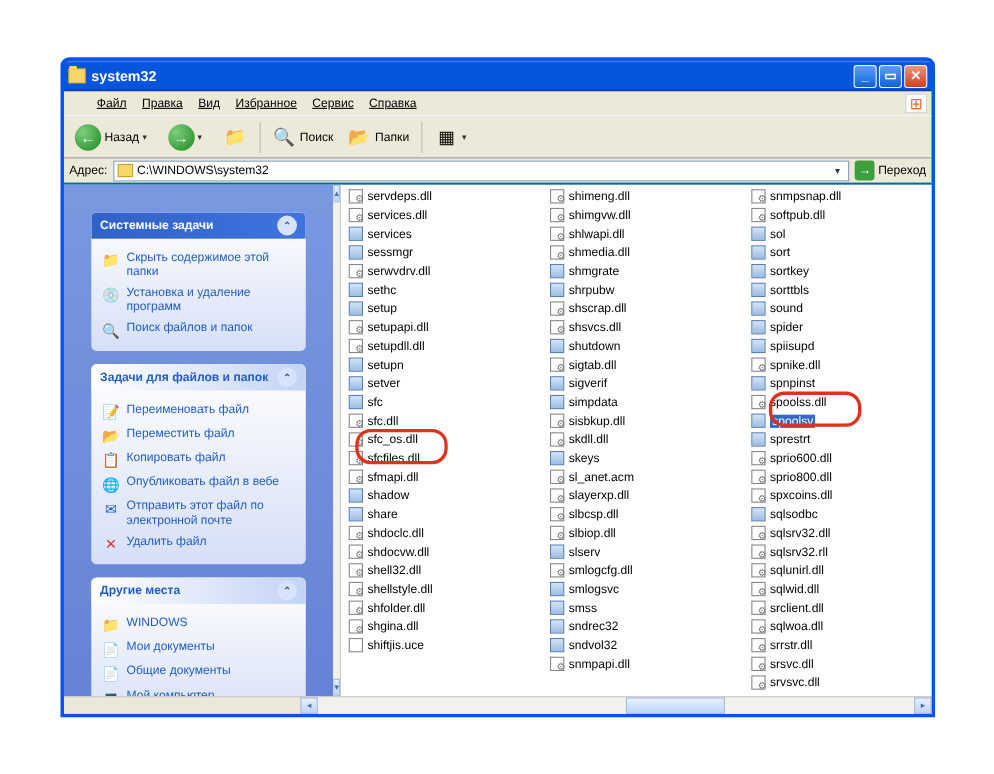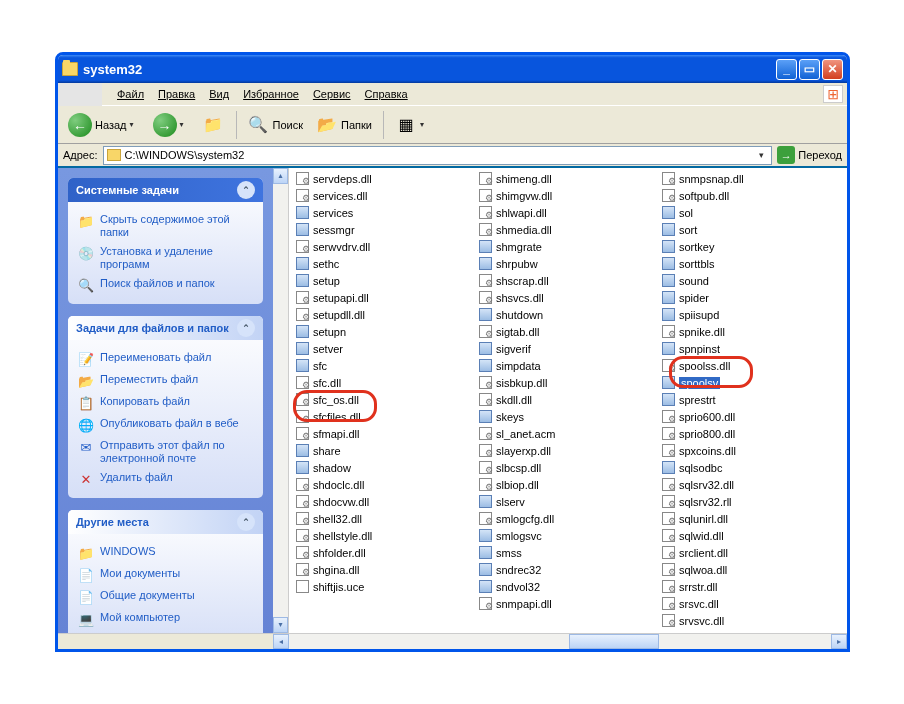--- a/index.html
+++ b/index.html
@@ -1,46 +1,46 @@
 <!DOCTYPE html>
 <html><head>
 <meta charset="utf-8">
 <style>
 * { box-sizing: border-box; margin: 0; padding: 0; }
 body { font-family: Tahoma, sans-serif; font-size: 11px; background: #fff; width: 904px; height: 704px; position: relative; }
-.window { position: absolute; left: 55px; top: 52px; width: 795px; height: 600px; border: 3px solid #0055ea; border-radius: 8px 8px 0 0; background: #e5e5e5; display: flex; flex-direction: column; overflow: hidden; }
+.window { position: absolute; left: 55px; top: 52px; width: 795px; height: 600px; border: 3px solid #0055ea; border-radius: 8px 8px 0 0; background: #6d28d9; display: flex; flex-direction: column; overflow: hidden; }
 .titlebar { height: 28px; background: linear-gradient(to bottom, #3c89f5 0%, #0855dd 10%, #0855dd 90%, #03389b 100%); display: flex; align-items: center; padding: 0 4px; color: #fff; font-weight: bold; }
 .titlebar .folder-icon { width: 16px; height: 14px; background: #f8d668; border: 1px solid #c9a43b; border-radius: 1px 1px 0 0; margin-right: 5px; position: relative; }
 .titlebar .folder-icon::before { content: ''; position: absolute; top: -3px; left: 0; width: 7px; height: 3px; background: #f8d668; border-radius: 1px 1px 0 0; }
 .titlebar-title { flex: 1; font-size: 13px; }
 .winbtns { display: flex; gap: 2px; }
 .winbtn { width: 21px; height: 21px; border-radius: 3px; border: 1px solid #fff; display: flex; align-items: center; justify-content: center; color: #fff; font-weight: bold; font-size: 12px; font-family: Arial; }
 .winbtn.min, .winbtn.max { background: linear-gradient(to bottom, #5ba0f7, #1062d5); }
 .winbtn.close { background: linear-gradient(to bottom, #f0947f, #d23e1f); }
-.menubar { height: 23px; background: #ece9d8; border-bottom: 1px solid #fff; display: flex; align-items: center; padding: 0 8px; position: relative; margin-left: 44px; }
+.menubar { height: 23px; background: #ece9d8; border-bottom: 1px solid #fff; display: flex; align-items: center; padding: 0 23px; position: relative; }
 .menubar span { padding: 2px 7px; cursor: default; }
 .menubar span u { text-decoration: underline; }
 .xpflag { position: absolute; right: 4px; top: 2px; width: 20px; height: 18px; background: #fff; border: 1px solid #ccc; display: flex; align-items: center; justify-content: center; }
 .xpflag::after { content: '⊞'; color: #e63; font-size: 14px; }
 .toolbar { height: 38px; background: #ece9d8; display: flex; align-items: center; padding: 0 5px; border-bottom: 1px solid #a0a0a0; gap: 3px; }
 .tbtn { display: flex; align-items: center; gap: 3px; padding: 2px 4px; border: 1px solid transparent; }
 .navcircle { width: 24px; height: 24px; border-radius: 50%; display: flex; align-items: center; justify-content: center; color: #fff; font-size: 14px; }
 .navcircle.back { background: radial-gradient(circle at 30% 30%, #7fcd7f, #1b8a1b); }
 .navcircle.fwd { background: radial-gradient(circle at 30% 30%, #7fcd7f, #1b8a1b); }
 .dropdown-arrow { width: 10px; font-size: 8px; color: #333; }
 .tsep { width: 1px; height: 28px; background: #b8b8b8; margin: 0 3px; }
 .ticn { width: 22px; height: 22px; display: flex; align-items: center; justify-content: center; font-size: 16px; }
 .addrbar { height: 24px; background: #ece9d8; display: flex; align-items: center; padding: 0 5px; border-bottom: 2px solid #0369a1; gap: 5px; }
 .addrinput { flex: 1; height: 19px; background: #fff; border: 1px solid #7f9db9; display: flex; align-items: center; padding: 0 3px; justify-content: space-between; }
 .addrinput .fi { width: 14px; height: 12px; background: #f8d668; border: 1px solid #c9a43b; margin-right: 4px; }
 .addrinput .adropdown { width: 14px; text-align: center; font-size: 9px; color: #333; }
 .gobtn { display: flex; align-items: center; gap: 3px; }
 .gobtn .garrow { width: 18px; height: 18px; background: #3ca03c; border-radius: 3px; display: flex; align-items: center; justify-content: center; color: #fff; font-size: 11px; }
 .content { flex: 1; display: flex; background: #fff; overflow: hidden; }
-.sidebar { width: 215px; background: linear-gradient(to bottom, #7898e0 0%, #6583d5 100%); padding: 10px; overflow: hidden; }
+.sidebar { width: 245px; background: linear-gradient(to bottom, #7898e0 0%, #6583d5 100%); padding: 25px; overflow: hidden; }
 .panel { background: linear-gradient(to bottom, #fff 0%, #d6dff7 100%); border-radius: 5px; margin-bottom: 12px; overflow: hidden; }
 .panel-head { height: 24px; background: linear-gradient(to right, #fff, #c2d3f5); display: flex; align-items: center; justify-content: space-between; padding: 0 8px; font-weight: bold; color: #215dc6; font-size: 11px; }
 .panel-head.dark { background: linear-gradient(to right, #2f62c8, #3f74df); color: #fff; }
 .panel-head .chev { width: 18px; height: 18px; border-radius: 50%; background: #d6e3fa; display: flex; align-items: center; justify-content: center; color: #456; font-size: 9px; }
 .panel-body { padding: 8px 10px; }
 .task-item { display: flex; align-items: flex-start; gap: 6px; padding: 3px 0; color: #215dc6; cursor: pointer; }
 .task-item .ti { width: 16px; height: 16px; flex-shrink: 0; display: flex; align-items: center; justify-content: center; font-size: 13px; }
 .task-item span { line-height: 13px; }
 .filepane { flex: 1; background: #fff; display: flex; overflow: hidden; position: relative; }
 .scroll-left { width: 16px; background: #ece9d8; border-right: 1px solid #ccc; display: flex; flex-direction: column; }
@@ -314,27 +314,27 @@
             <div class="fileitem">
               <div class="ficn">
                 <div class="dll-icon"></div>
               </div>
               <span>sfmapi.dll</span>
             </div>
             <div class="fileitem">
               <div class="ficn">
                 <div class="exe-icon"></div>
               </div>
+              <span>shadow</span>
+            </div>
+            <div class="fileitem">
+              <div class="ficn">
+                <div class="exe-icon"></div>
+              </div>
               <span>share</span>
-            </div>
-            <div class="fileitem">
-              <div class="ficn">
-                <div class="exe-icon"></div>
-              </div>
-              <span>shadow</span>
             </div>
             <div class="fileitem">
               <div class="ficn">
                 <div class="dll-icon"></div>
               </div>
               <span>shdoclc.dll</span>
             </div>
             <div class="fileitem">
               <div class="ficn">
                 <div class="dll-icon"></div>

